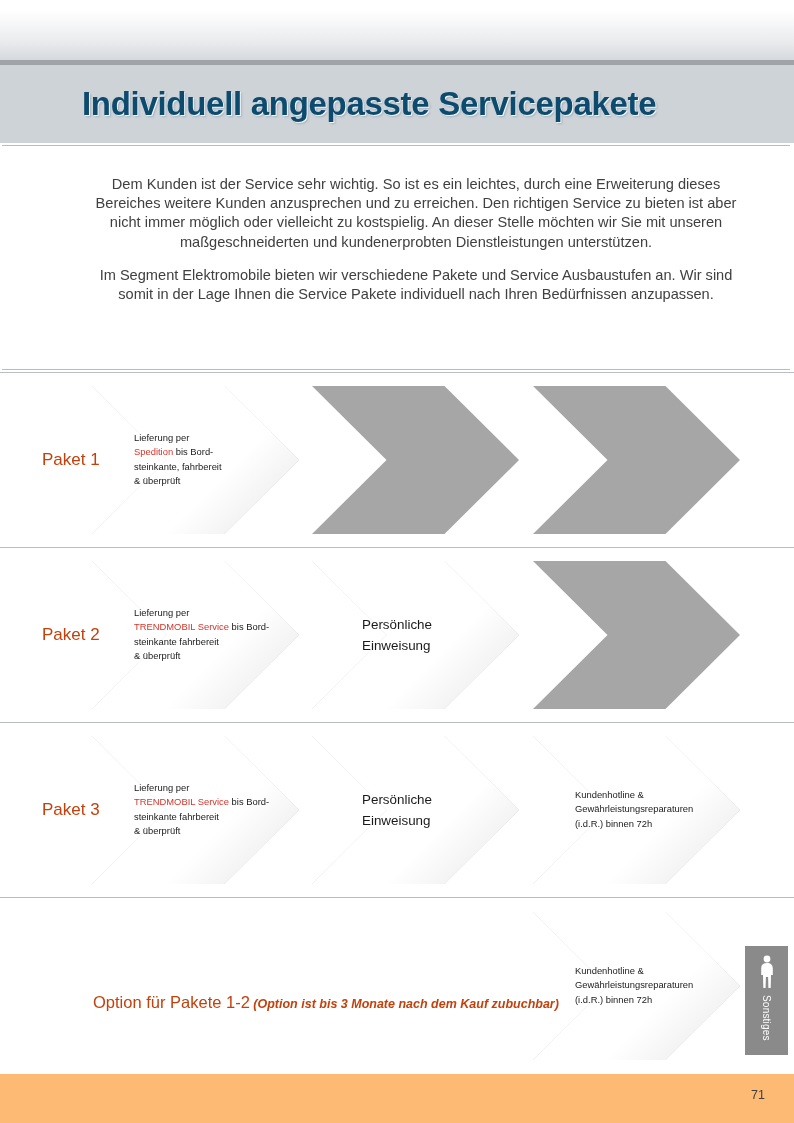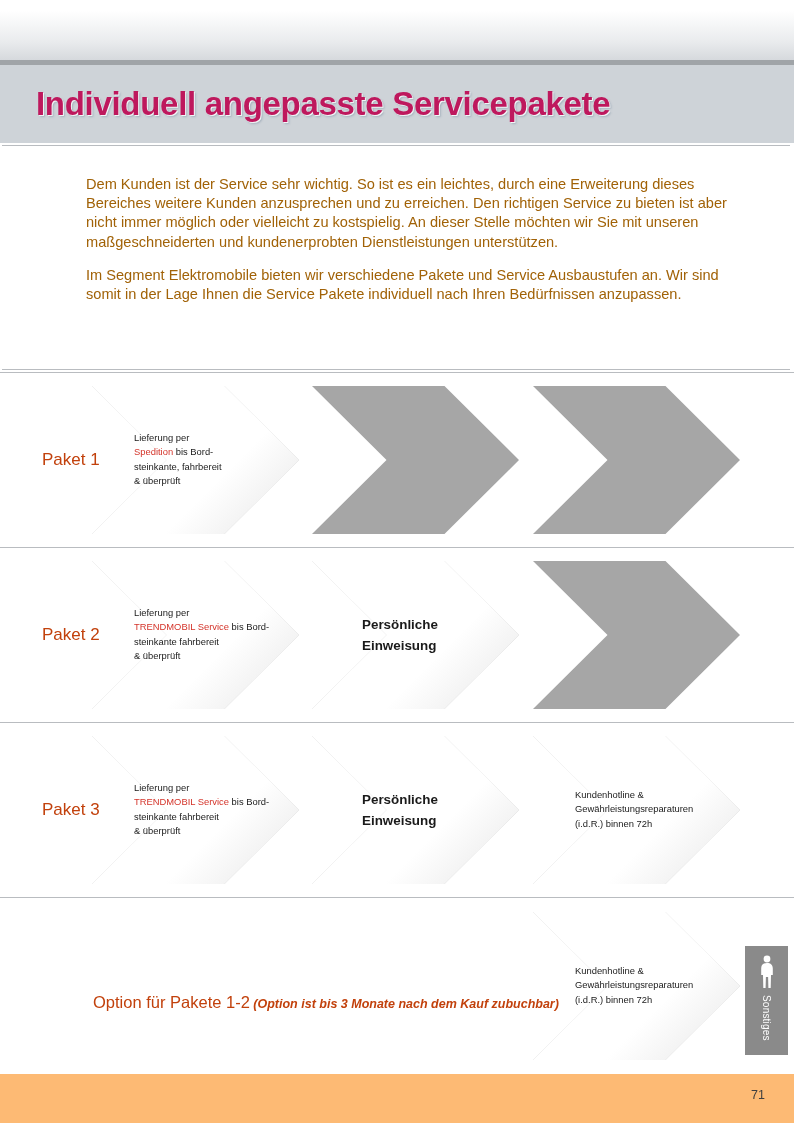--- a/index.html
+++ b/index.html
@@ -32,24 +32,24 @@
   
   .title-band {
     position: absolute;
     left: 0; top: 65px;
     width: 794px; height: 78px;
     background: #ced3d8;
     display: flex;
     align-items: center;
   }
   .title-text {
-    margin-left: 36px;
+    margin-left: 82px;
     font-size: 33px;
     font-weight: bold;
-    color: #be185d;
+    color: #0c4a6e;
     letter-spacing: -0.3px;
     text-shadow: 1px 1px 0 rgba(255,255,255,0.85), 2px 2px 2px rgba(120,140,160,0.45);
     white-space: nowrap;
   }
 
   
   .page-body {
     position: absolute;
     left: 0; top: 143px;
     width: 794px; height: 931px;
@@ -66,23 +66,23 @@
     border-right: none;
     box-sizing: border-box;
     background: #ffffff;
   }
   .intro-inner {
     padding: 29px 52px 0 84px;
   }
   .intro-para {
     font-size: 14.6px;
     line-height: 19.2px;
-    color: #a16207;
-    margin: 0 0 14px 0;
-    text-align: left;
+    color: #404040;
+    margin: 0 0 14px 8px;
+    text-align: center;
   }
 
   
   .row {
     position: absolute;
     left: 0;
     width: 794px;
     border-top: 1px solid #b9bcc0;
     box-sizing: border-box;
   }
@@ -147,21 +147,21 @@
     transform: translateY(-50%);
     width: 150px;
     font-size: 9.4px;
     line-height: 14.4px;
     color: #1a1a1a;
     font-weight: normal;
   }
   .chev .caption.big {
     font-size: 13.4px;
     line-height: 21px;
-    font-weight: bold;
+    font-weight: normal;
     left: 50px;
   }
   .chev .caption .hl { color: #d4342a; }
 
   .pos-1 { left: 92px; }
   .pos-2 { left: 312px; }
   .pos-3 { left: 533px; }
 
   
   .side-tab {

